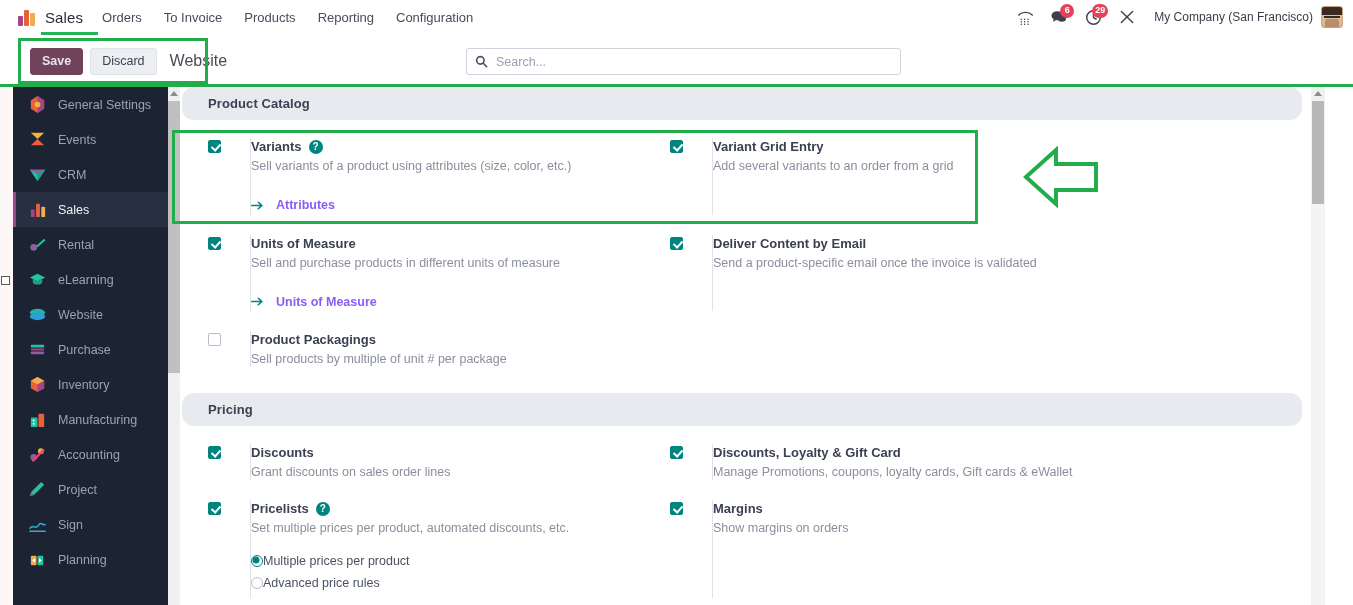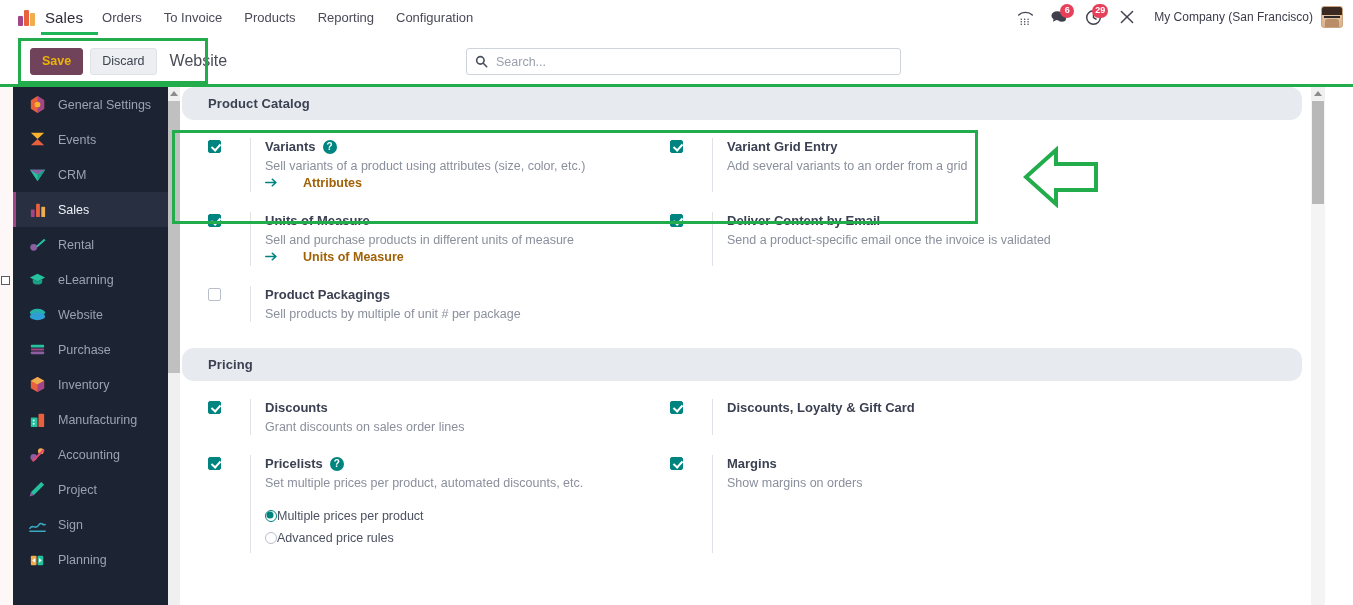--- a/index.html
+++ b/index.html
@@ -56,21 +56,21 @@
 
   
   .cp {
     position: absolute; top: 35px; left: 0; width: 1353px; height: 52px;
     background: #ffffff; display: flex; align-items: center; padding-left: 30px;
   }
   .btn {
     font-size: 12.5px; border-radius: 3px; padding: 5px 11px; cursor: pointer;
     border: 1px solid transparent; line-height: 15px; white-space: nowrap;
   }
-  .btn-save { background: #71435b; color: #eab308; font-weight: 600; border-color: #71435b; }
+  .btn-save { background: #71435b; color: #e5e5e5; font-weight: 600; border-color: #71435b; }
   .btn-discard { background: #eceef1; color: #3c4350; border-color: #dfe2e7; margin-left: 7px; }
   .bc-title { font-size: 16px; color: #4b4b57; margin-left: 13px; white-space: nowrap; }
   .searchbox {
     position: absolute; left: 466px; top: 48px; width: 435px; height: 27px;
     border: 1px solid #cfd3dc; border-radius: 3px; background: #fff;
     display: flex; align-items: center; padding: 0 8px; gap: 8px;
   }
   .search-ph { font-size: 12.5px; color: #9aa0ad; }
 
   
@@ -119,34 +119,34 @@
   .chk {
     width: 13px; height: 13px; background: #00847f; border: 1px solid #00847f;
     border-radius: 2px; position: relative; display:block; cursor:pointer;
   }
   .chk::after {
     content: ""; position: absolute; left: 3.5px; top: 1px; width: 4px; height: 7px;
     border: solid #ffffff; border-width: 0 2px 2px 0; transform: rotate(42deg);
   }
   .chk.off { background: #ffffff; border: 1px solid #b9bfca; }
   .chk.off::after { display: none; }
-  .sbody { border-left: 1px solid #dfe2e7; padding-left: 14px; flex: 1; }
+  .sbody { border-left: 1px solid #dfe2e7; padding-left: 0; flex: 1; }
   .stitle {
     font-size: 13px; font-weight: 700; color: #3b4152; display: flex; align-items: center; gap: 7px;
     line-height: 17px;
   }
   .sdesc { font-size: 12.5px; color: #8a8f9c; margin-top: 3px; line-height: 16px; }
   .help {
     width: 14px; height: 14px; border-radius: 50%; background: #00847f; color: #fff;
     font-size: 10px; font-weight: 700; display: inline-flex; align-items: center;
     justify-content: center; cursor: pointer; line-height: 1;
   }
   .ilink {
-    display: inline-flex; align-items: center; gap: 25px; margin-top: 1px;
-    color: #a16207; font-size: 12.5px; font-weight: 700; cursor: pointer;
+    display: inline-flex; align-items: center; gap: 12px; margin-top: 24px;
+    color: #8b5cf6; font-size: 12.5px; font-weight: 700; cursor: pointer;
   }
   .radios { margin-top: 18px; }
   .radio-row { display: flex; align-items: center; gap: 0; margin-bottom: 8px; cursor: pointer; }
   .rad { width: 12px; height: 12px; border-radius: 50%; border: 1.5px solid #b9bfca; background:#fff; position: relative; flex:0 0 12px;}
   .rad.on { border-color: #00847f; }
   .rad.on::after { content:""; position:absolute; left:2px; top:2px; width:4px; height:4px; border-radius:50%; background:#00847f; box-shadow: 0 0 0 1.5px #00847f; }
   .radio-label { font-size: 12.5px; color: #4b5160; }
 
   
   .anno-box-variants {
@@ -444,20 +444,21 @@
           </div>
         </div>
         <div class="setting">
           <div class="cbwrap">
             <span class="chk"></span>
           </div>
           <div class="sbody">
             <div class="stitle">
               <span>Discounts, Loyalty &amp; Gift Card</span>
             </div>
+            <div class="sdesc">Manage Promotions, coupons, loyalty cards, Gift cards &amp; eWallet</div>
           </div>
         </div>
         <div class="setting">
           <div class="cbwrap">
             <span class="chk"></span>
           </div>
           <div class="sbody">
             <div class="stitle">
               <span>Pricelists</span>
               <span class="help">?</span>

